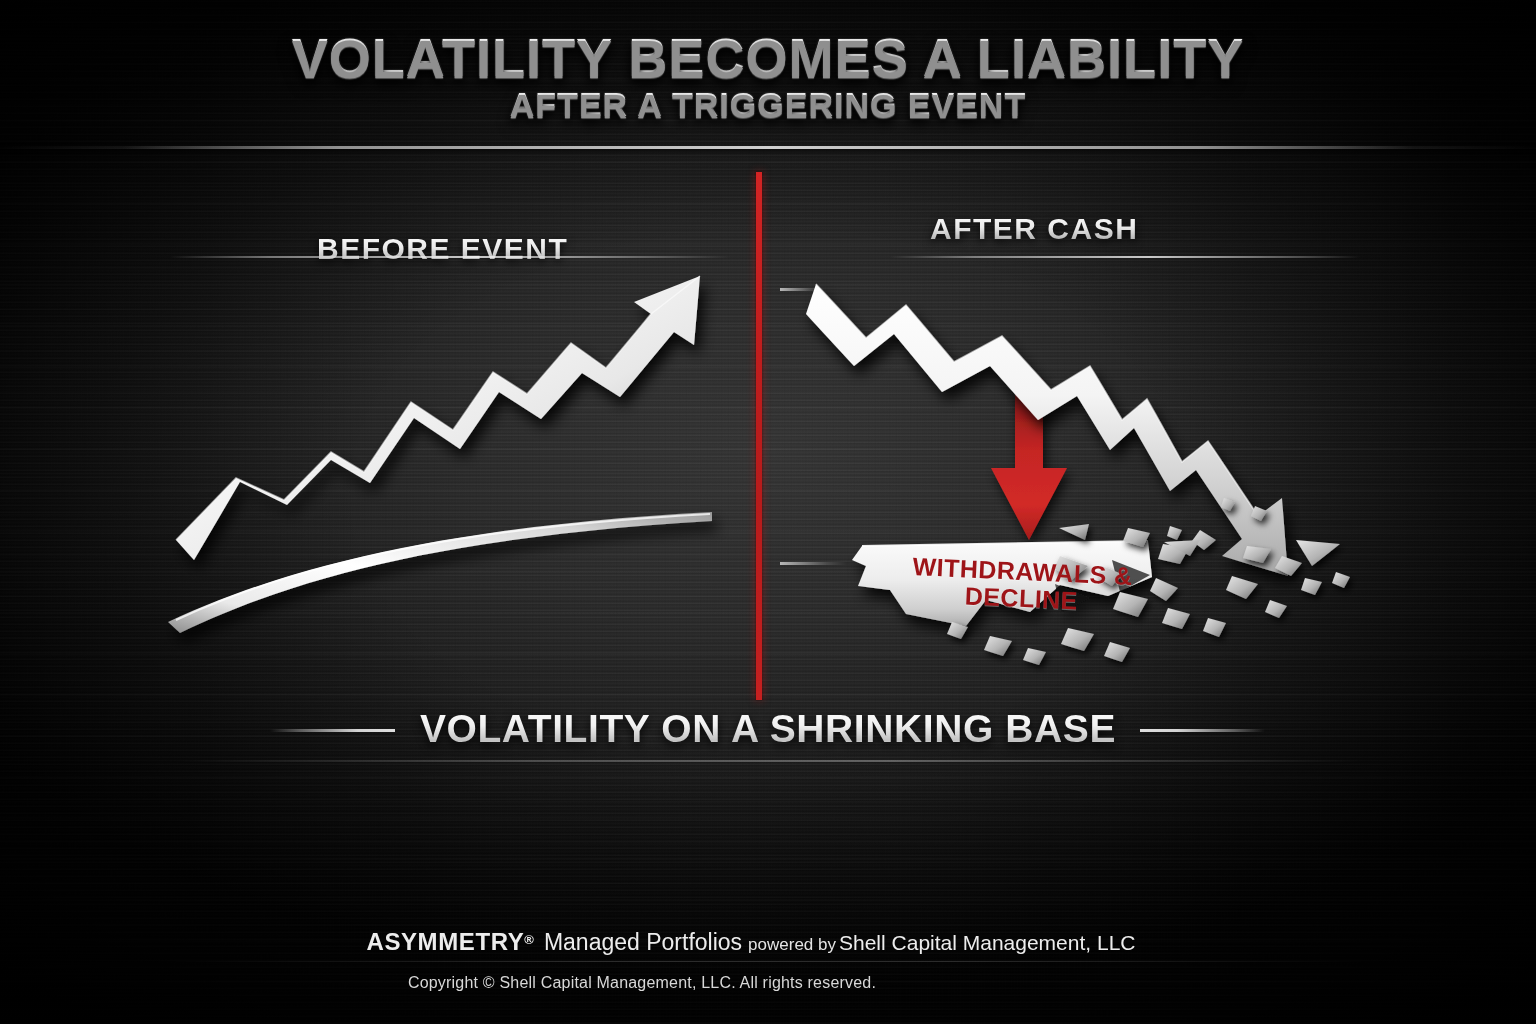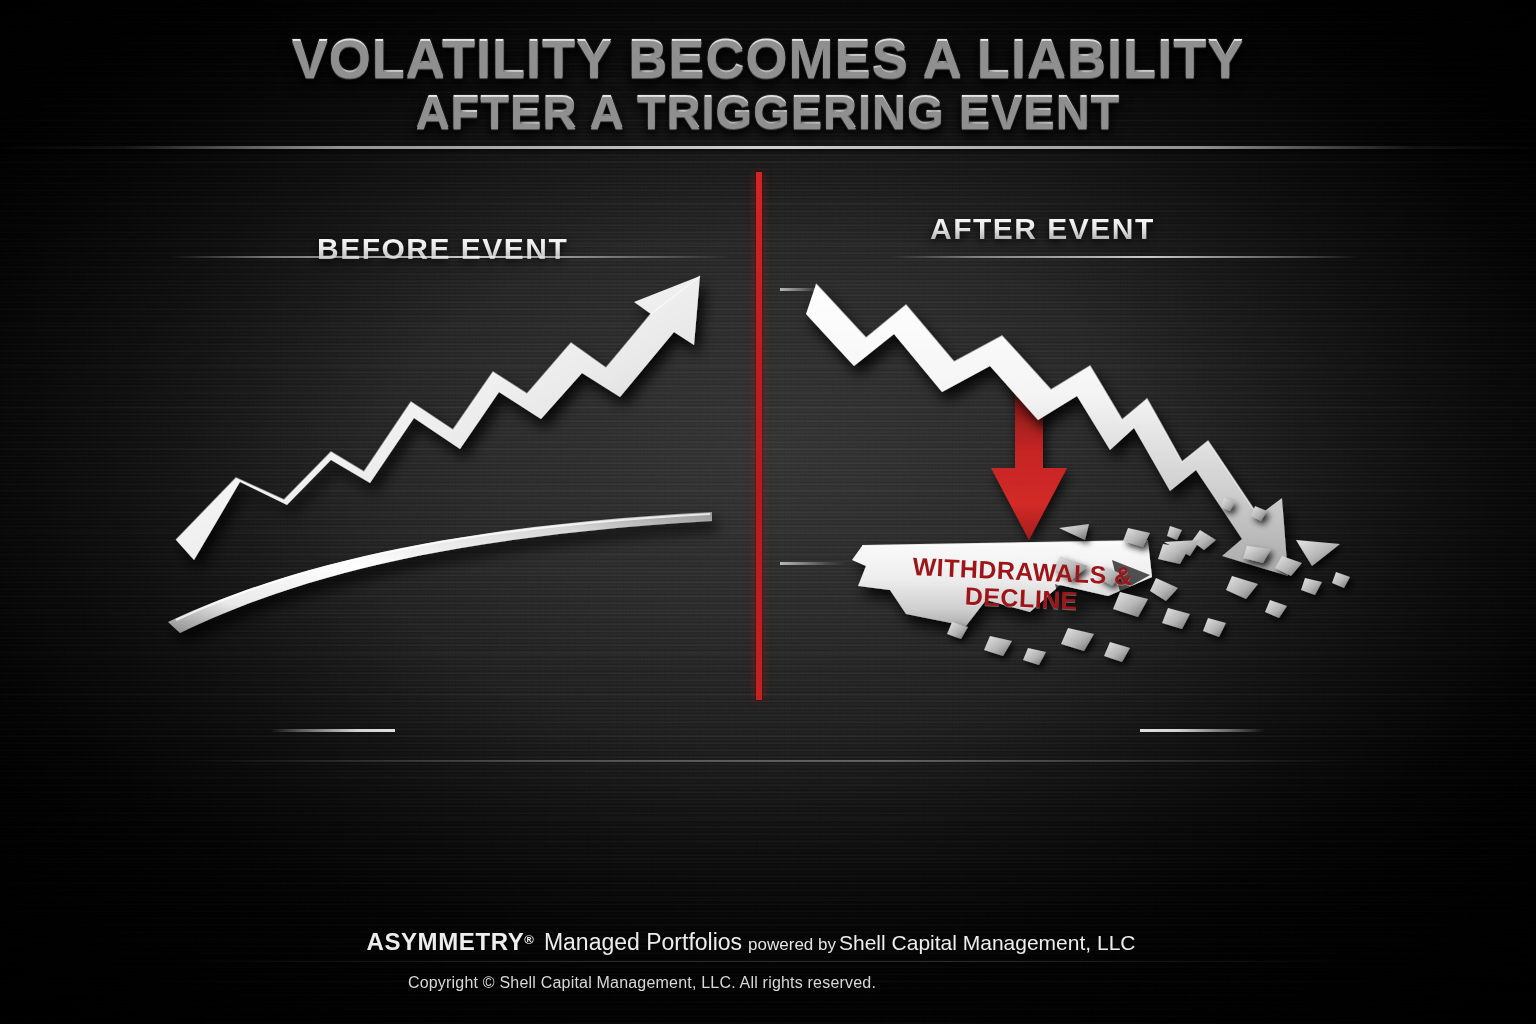--- a/index.html
+++ b/index.html
@@ -73,21 +73,21 @@
       0 2px 0 #8f8f8f,
       0 3px 1px #5a5a5a,
       0 5px 7px rgba(0,0,0,.85),
       0 0 2px rgba(255,255,255,.35);
     background:linear-gradient(180deg,#ffffff 0%,#f3f3f3 40%,#cfcfcf 72%,#ededed 100%);
     -webkit-background-clip:text;background-clip:text;
     -webkit-text-fill-color:transparent;
     filter:drop-shadow(0 4px 6px rgba(0,0,0,.8));
   }
   .t1{font-size:53px;transform:scaleX(1.02);}
-  .t2{font-size:47px;margin-top:2px;}
+  .t2{font-size:34px;margin-top:2px;}
   .title-rule{
     position:absolute;top:146px;left:0;width:1536px;height:3px;
     background:linear-gradient(90deg,rgba(255,255,255,0) 0%,rgba(255,255,255,.06) 8%,rgba(215,215,215,.65) 22%,rgba(240,240,240,.85) 50%,rgba(215,215,215,.65) 78%,rgba(255,255,255,.06) 92%,rgba(255,255,255,0) 100%);
     box-shadow:0 2px 4px rgba(0,0,0,.8);
   }
 
   
   .panel-label{
     position:absolute;font-weight:bold;font-size:30px;letter-spacing:1.5px;
     color:#efefef;
@@ -190,21 +190,21 @@
 
   <div class="title-wrap">
     <div class="t-line t1">VOLATILITY BECOMES A LIABILITY</div>
     <div class="t-line t2">AFTER A TRIGGERING EVENT</div>
   </div>
   <div class="title-rule"></div>
 
   <div class="panel-label" id="label-before">BEFORE EVENT</div>
   <div class="label-rule" id="rule-before"></div>
 
-  <div class="panel-label" id="label-after">AFTER EVENT</div>
+  <div class="panel-label" id="label-after">AFTER CASH</div>
   <div class="label-rule" id="rule-after"></div>
 
   <div id="divider"></div>
 
   <div class="tick" id="tick-1"></div>
   <div class="tick" id="tick-2"></div>
 
   <svg class="art" viewBox="0 0 1536 1024">
     <defs>
       <linearGradient id="silverV" x1="0" y1="0" x2="0" y2="1">
@@ -327,20 +327,23 @@
       <path d="M1224 498 l11 4 -5 9 -9 -4 z" fill="url(#debrisG)"></path>
     </g>
   </svg>
 
 
   <div id="withdrawals">
     <div>WITHDRAWALS &amp;</div>
     <div>DECLINE</div>
   </div>
 
+  <div id="banner-wrap">
+    <div id="banner-text">VOLATILITY ON A SHRINKING BASE</div>
+  </div>
   <div class="banner-rule" id="banner-rule-l"></div>
   <div class="banner-rule" id="banner-rule-r"></div>
   <div id="banner-glow"></div>
 
   <div id="footer">
     <span id="brand">ASYMMETRY</span><span id="brand-reg">®</span><span id="brand-mid">Managed Portfolios</span><span id="brand-powered">powered by</span><span id="brand-firm">Shell Capital Management, LLC</span>
   </div>
   <div id="footer-rule"></div>
   <div id="copyright">Copyright © Shell Capital Management, LLC. All rights reserved.</div>
 

